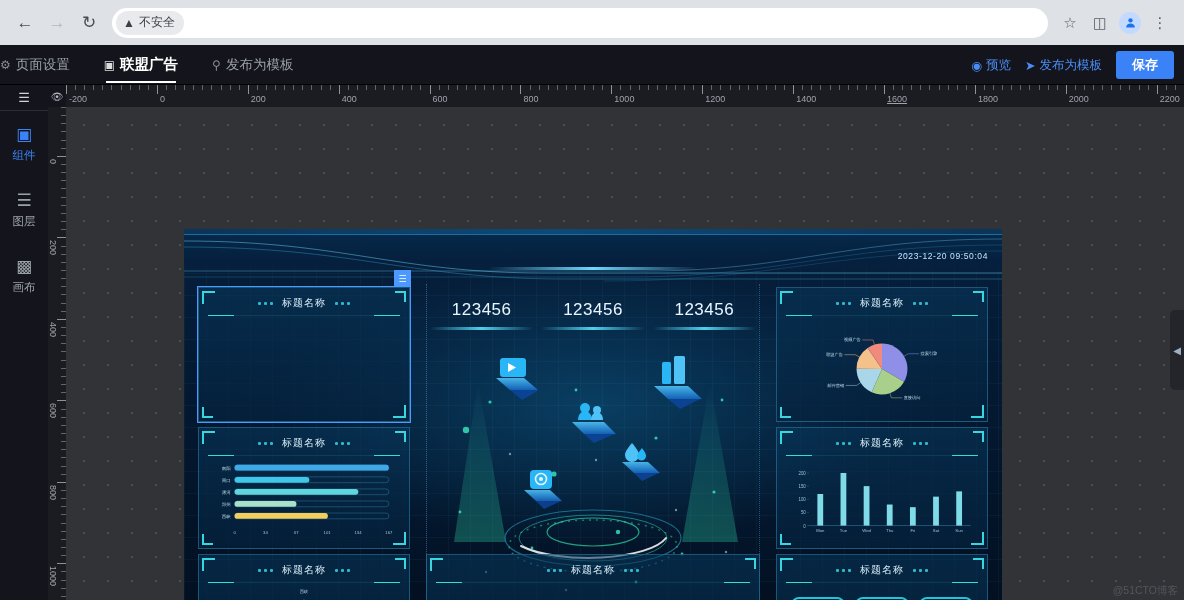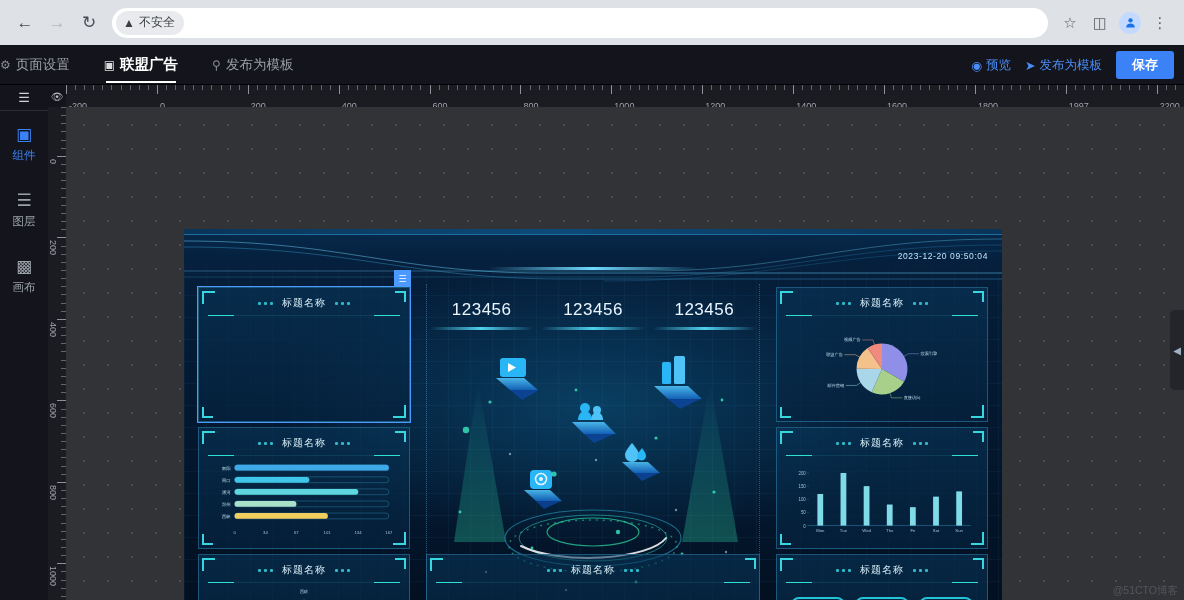--- a/index.html
+++ b/index.html
@@ -138,21 +138,21 @@
     position: absolute; left: 66px; top: 0; right: 0; height: 22px;
     background: #1b1c21; overflow: hidden; z-index: 4;
   }
   .ruler-v {
     position: absolute; left: 48px; top: 22px; width: 18px; bottom: 0;
     background: #1b1c21; overflow: hidden; z-index: 4;
   }
   .rh-tick { position: absolute; top: 0; width: 1px; background: #61656d; }
   .rh-tick.minor { height: 5px; }
   .rh-tick.major { height: 9px; background: #8d9199; }
-  .rh-lbl { position: absolute; top: 16px; font-size: 9px; color: #9fa3aa; white-space: nowrap; }
+  .rh-lbl { position: absolute; top: 9px; font-size: 9px; color: #9fa3aa; white-space: nowrap; }
   .rv-tick { position: absolute; left: 18px; height: 1px; background: #61656d; transform: translateX(-100%); }
   .rv-tick.minor { width: 5px; }
   .rv-tick.major { width: 9px; background: #8d9199; }
   .rv-lbl {
     position: absolute; left: 0; font-size: 9px; color: #9fa3aa; white-space: nowrap;
     writing-mode: vertical-rl; text-orientation: mixed;
   }
 
   
   .canvas-area {
@@ -491,21 +491,21 @@
       <div class="rh-tick minor" style="left: 918.033px;"></div>
       <div class="rh-tick minor" style="left: 927.122px;"></div>
       <div class="rh-tick minor" style="left: 936.211px;"></div>
       <div class="rh-tick minor" style="left: 945.301px;"></div>
       <div class="rh-tick minor" style="left: 954.39px;"></div>
       <div class="rh-tick minor" style="left: 963.48px;"></div>
       <div class="rh-tick minor" style="left: 972.569px;"></div>
       <div class="rh-tick minor" style="left: 981.659px;"></div>
       <div class="rh-tick minor" style="left: 990.748px;"></div>
       <div class="rh-tick major" style="left: 999.837px;"></div>
-      <div class="rh-lbl" style="left: 1002.84px;">1997</div>
+      <div class="rh-lbl" style="left: 1002.84px;">2000</div>
       <div class="rh-tick minor" style="left: 1008.93px;"></div>
       <div class="rh-tick minor" style="left: 1018.02px;"></div>
       <div class="rh-tick minor" style="left: 1027.11px;"></div>
       <div class="rh-tick minor" style="left: 1036.2px;"></div>
       <div class="rh-tick minor" style="left: 1045.28px;"></div>
       <div class="rh-tick minor" style="left: 1054.37px;"></div>
       <div class="rh-tick minor" style="left: 1063.46px;"></div>
       <div class="rh-tick minor" style="left: 1072.55px;"></div>
       <div class="rh-tick minor" style="left: 1081.64px;"></div>
       <div class="rh-tick major" style="left: 1090.73px;"></div>

